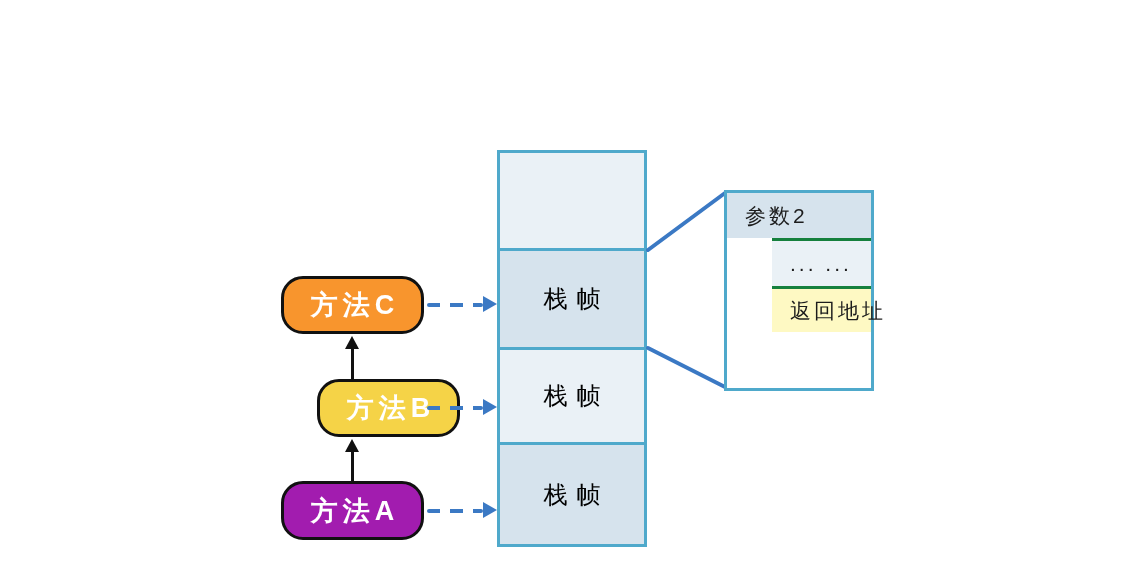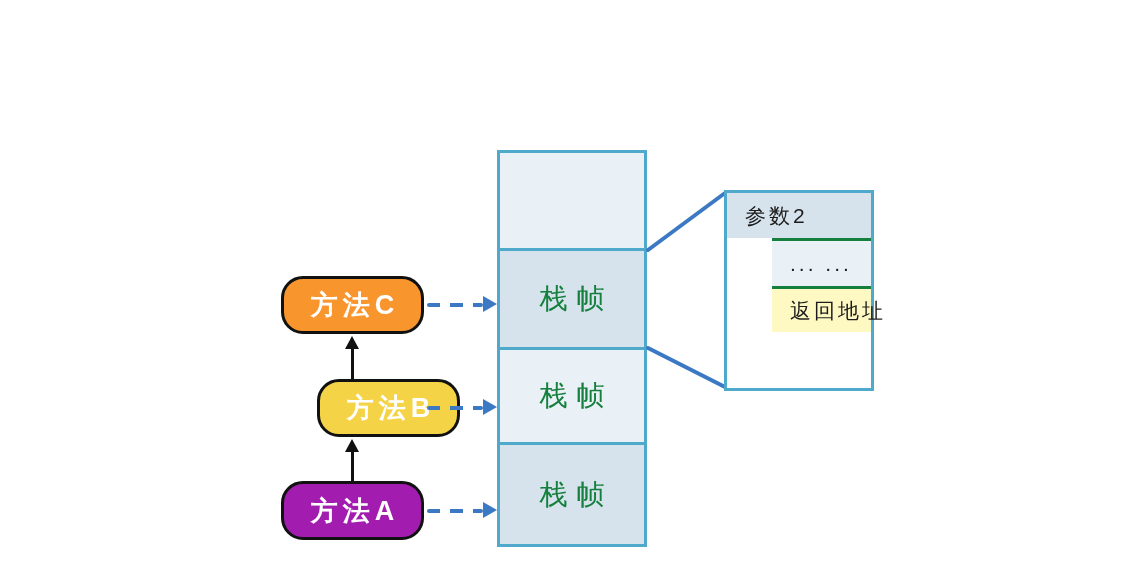--- a/index.html
+++ b/index.html
@@ -90,23 +90,23 @@
     border: 3px solid #4FA9CB;
     box-sizing: border-box;
     display: flex;
     flex-direction: column;
   }
   .cell {
     box-sizing: border-box;
     display: flex;
     align-items: center;
     justify-content: center;
-    font-size: 28px;
+    font-size: 24px;
     font-weight: 500;
-    color: #15803d;
+    color: #000000;
     letter-spacing: 9px;
     text-indent: 9px;
   }
   .cell + .cell { border-top: 3px solid #4FA9CB; }
   .cell:nth-child(1) { height: 95px; }
   .cell:nth-child(2) { height: 99px; }
   .cell:nth-child(3) { height: 95px; }
   .cell:nth-child(4) { height: 102px; }
 
   

